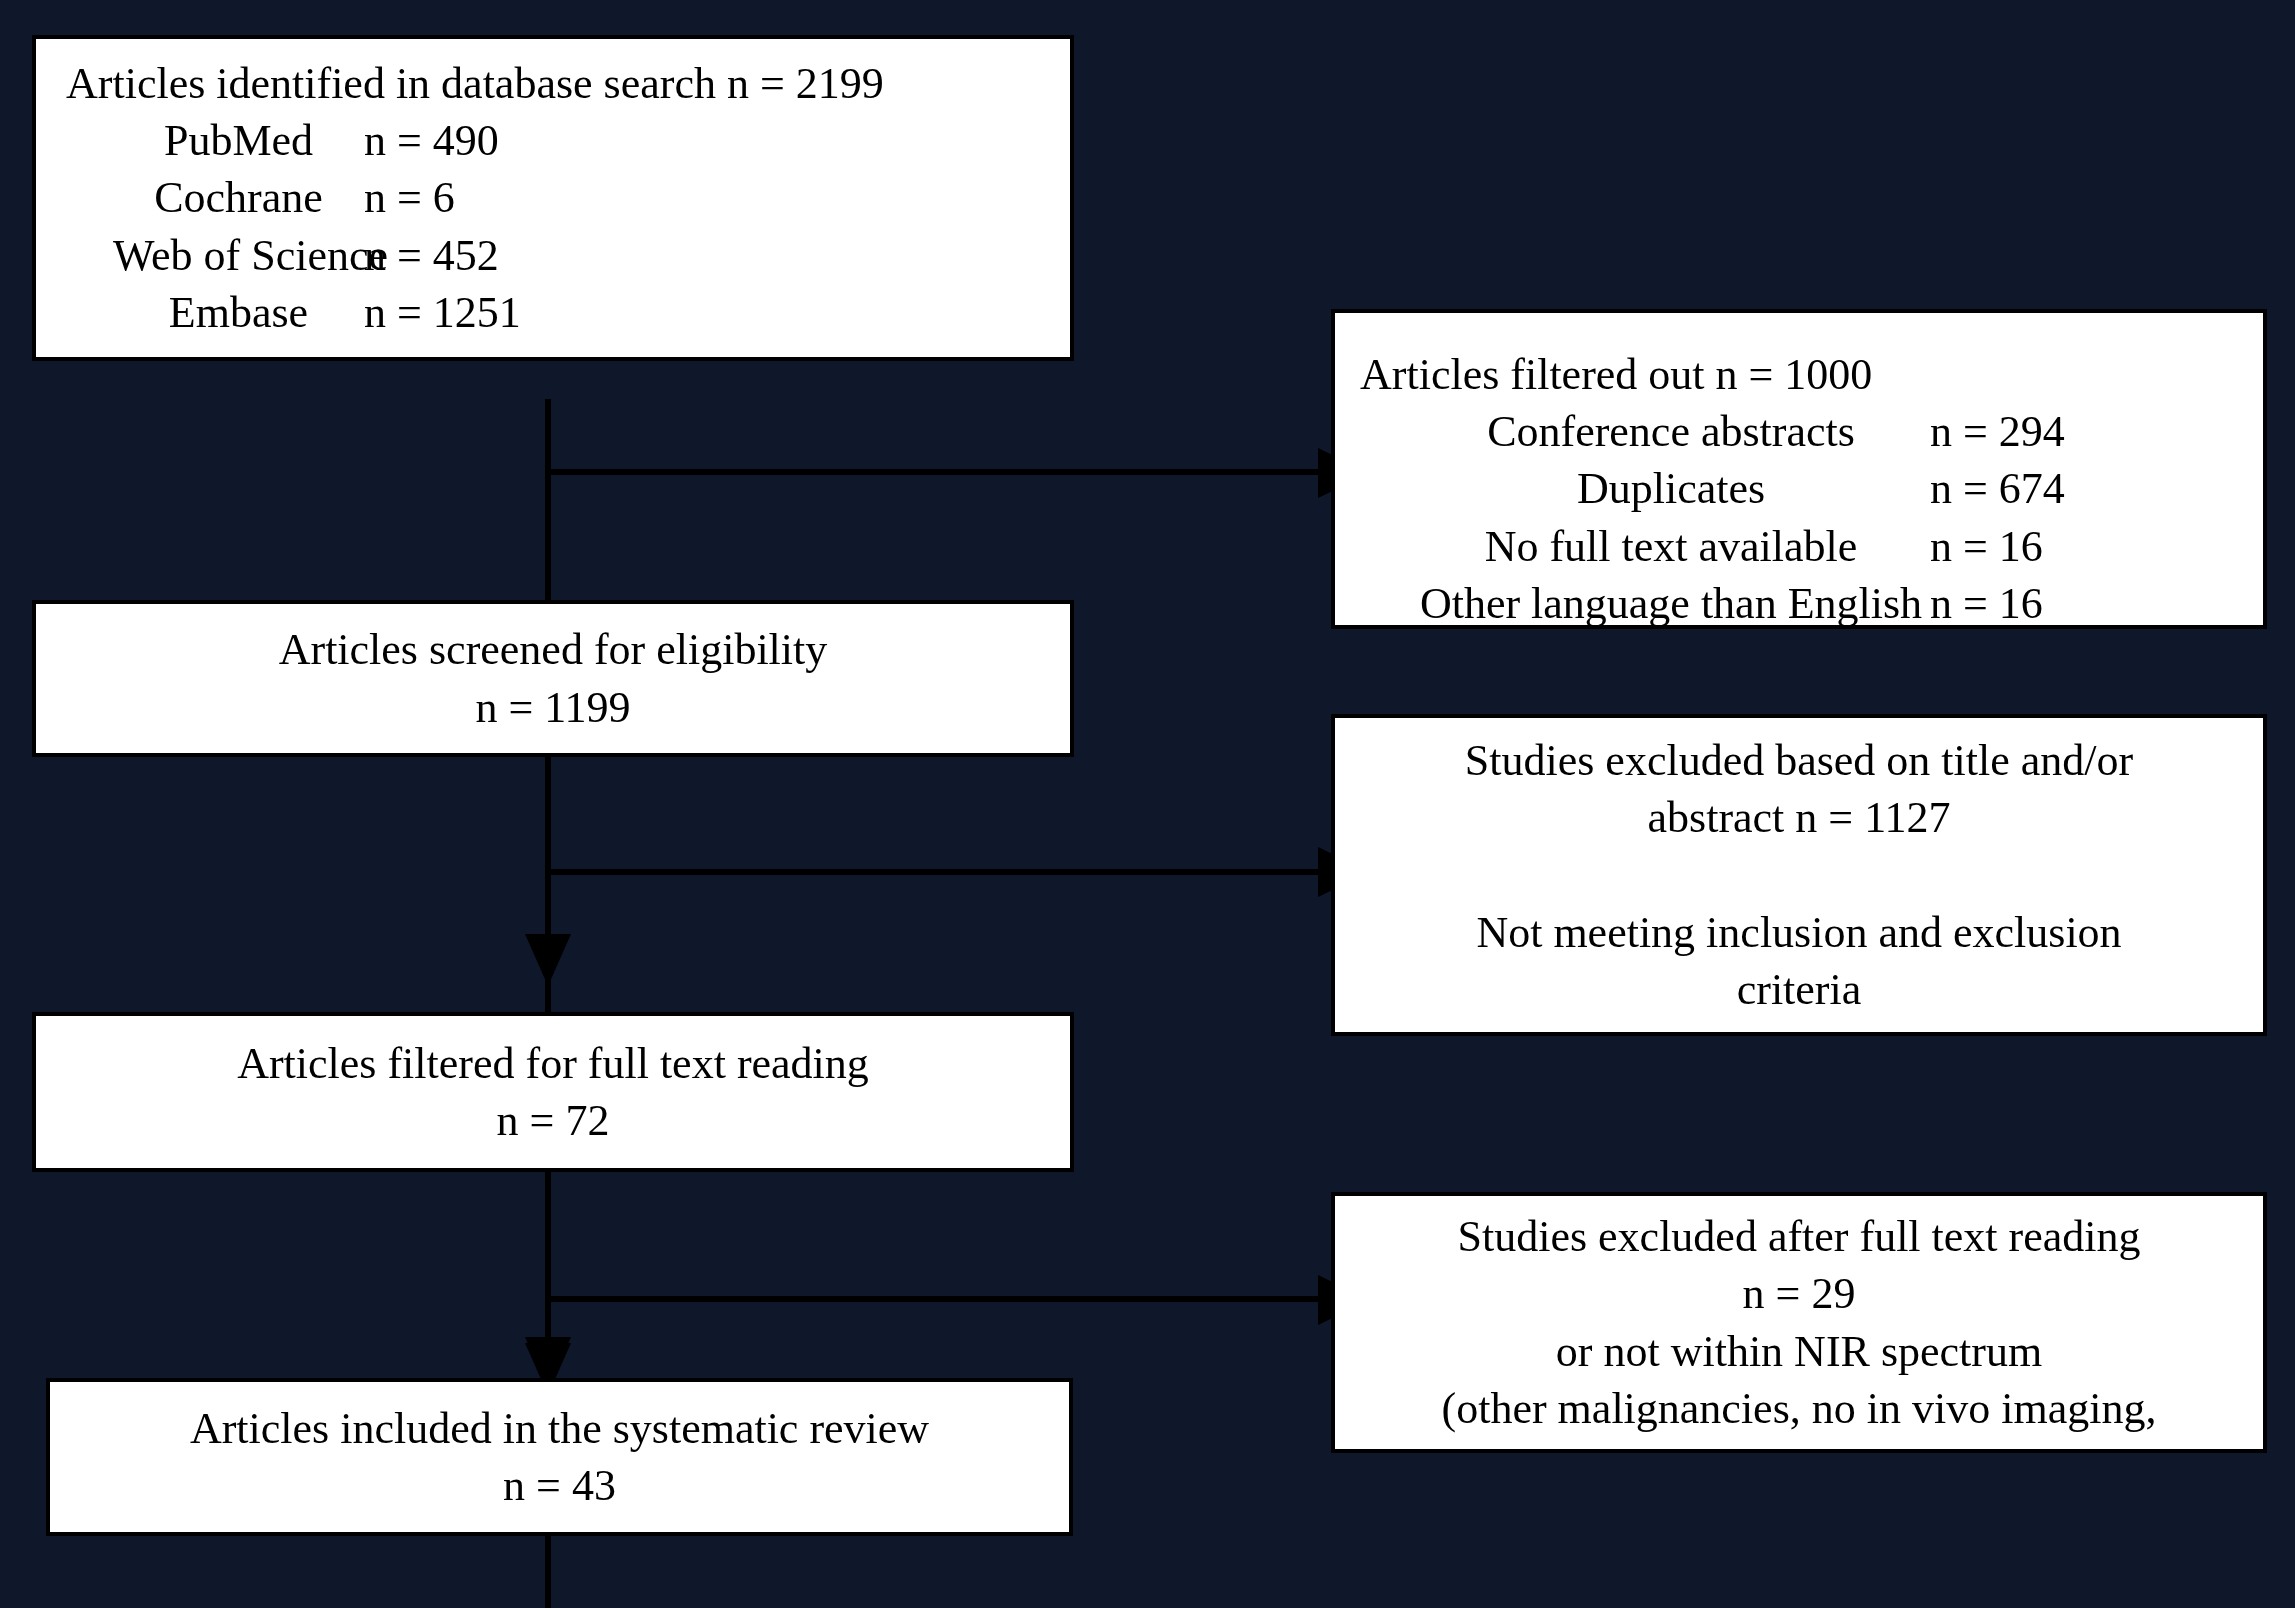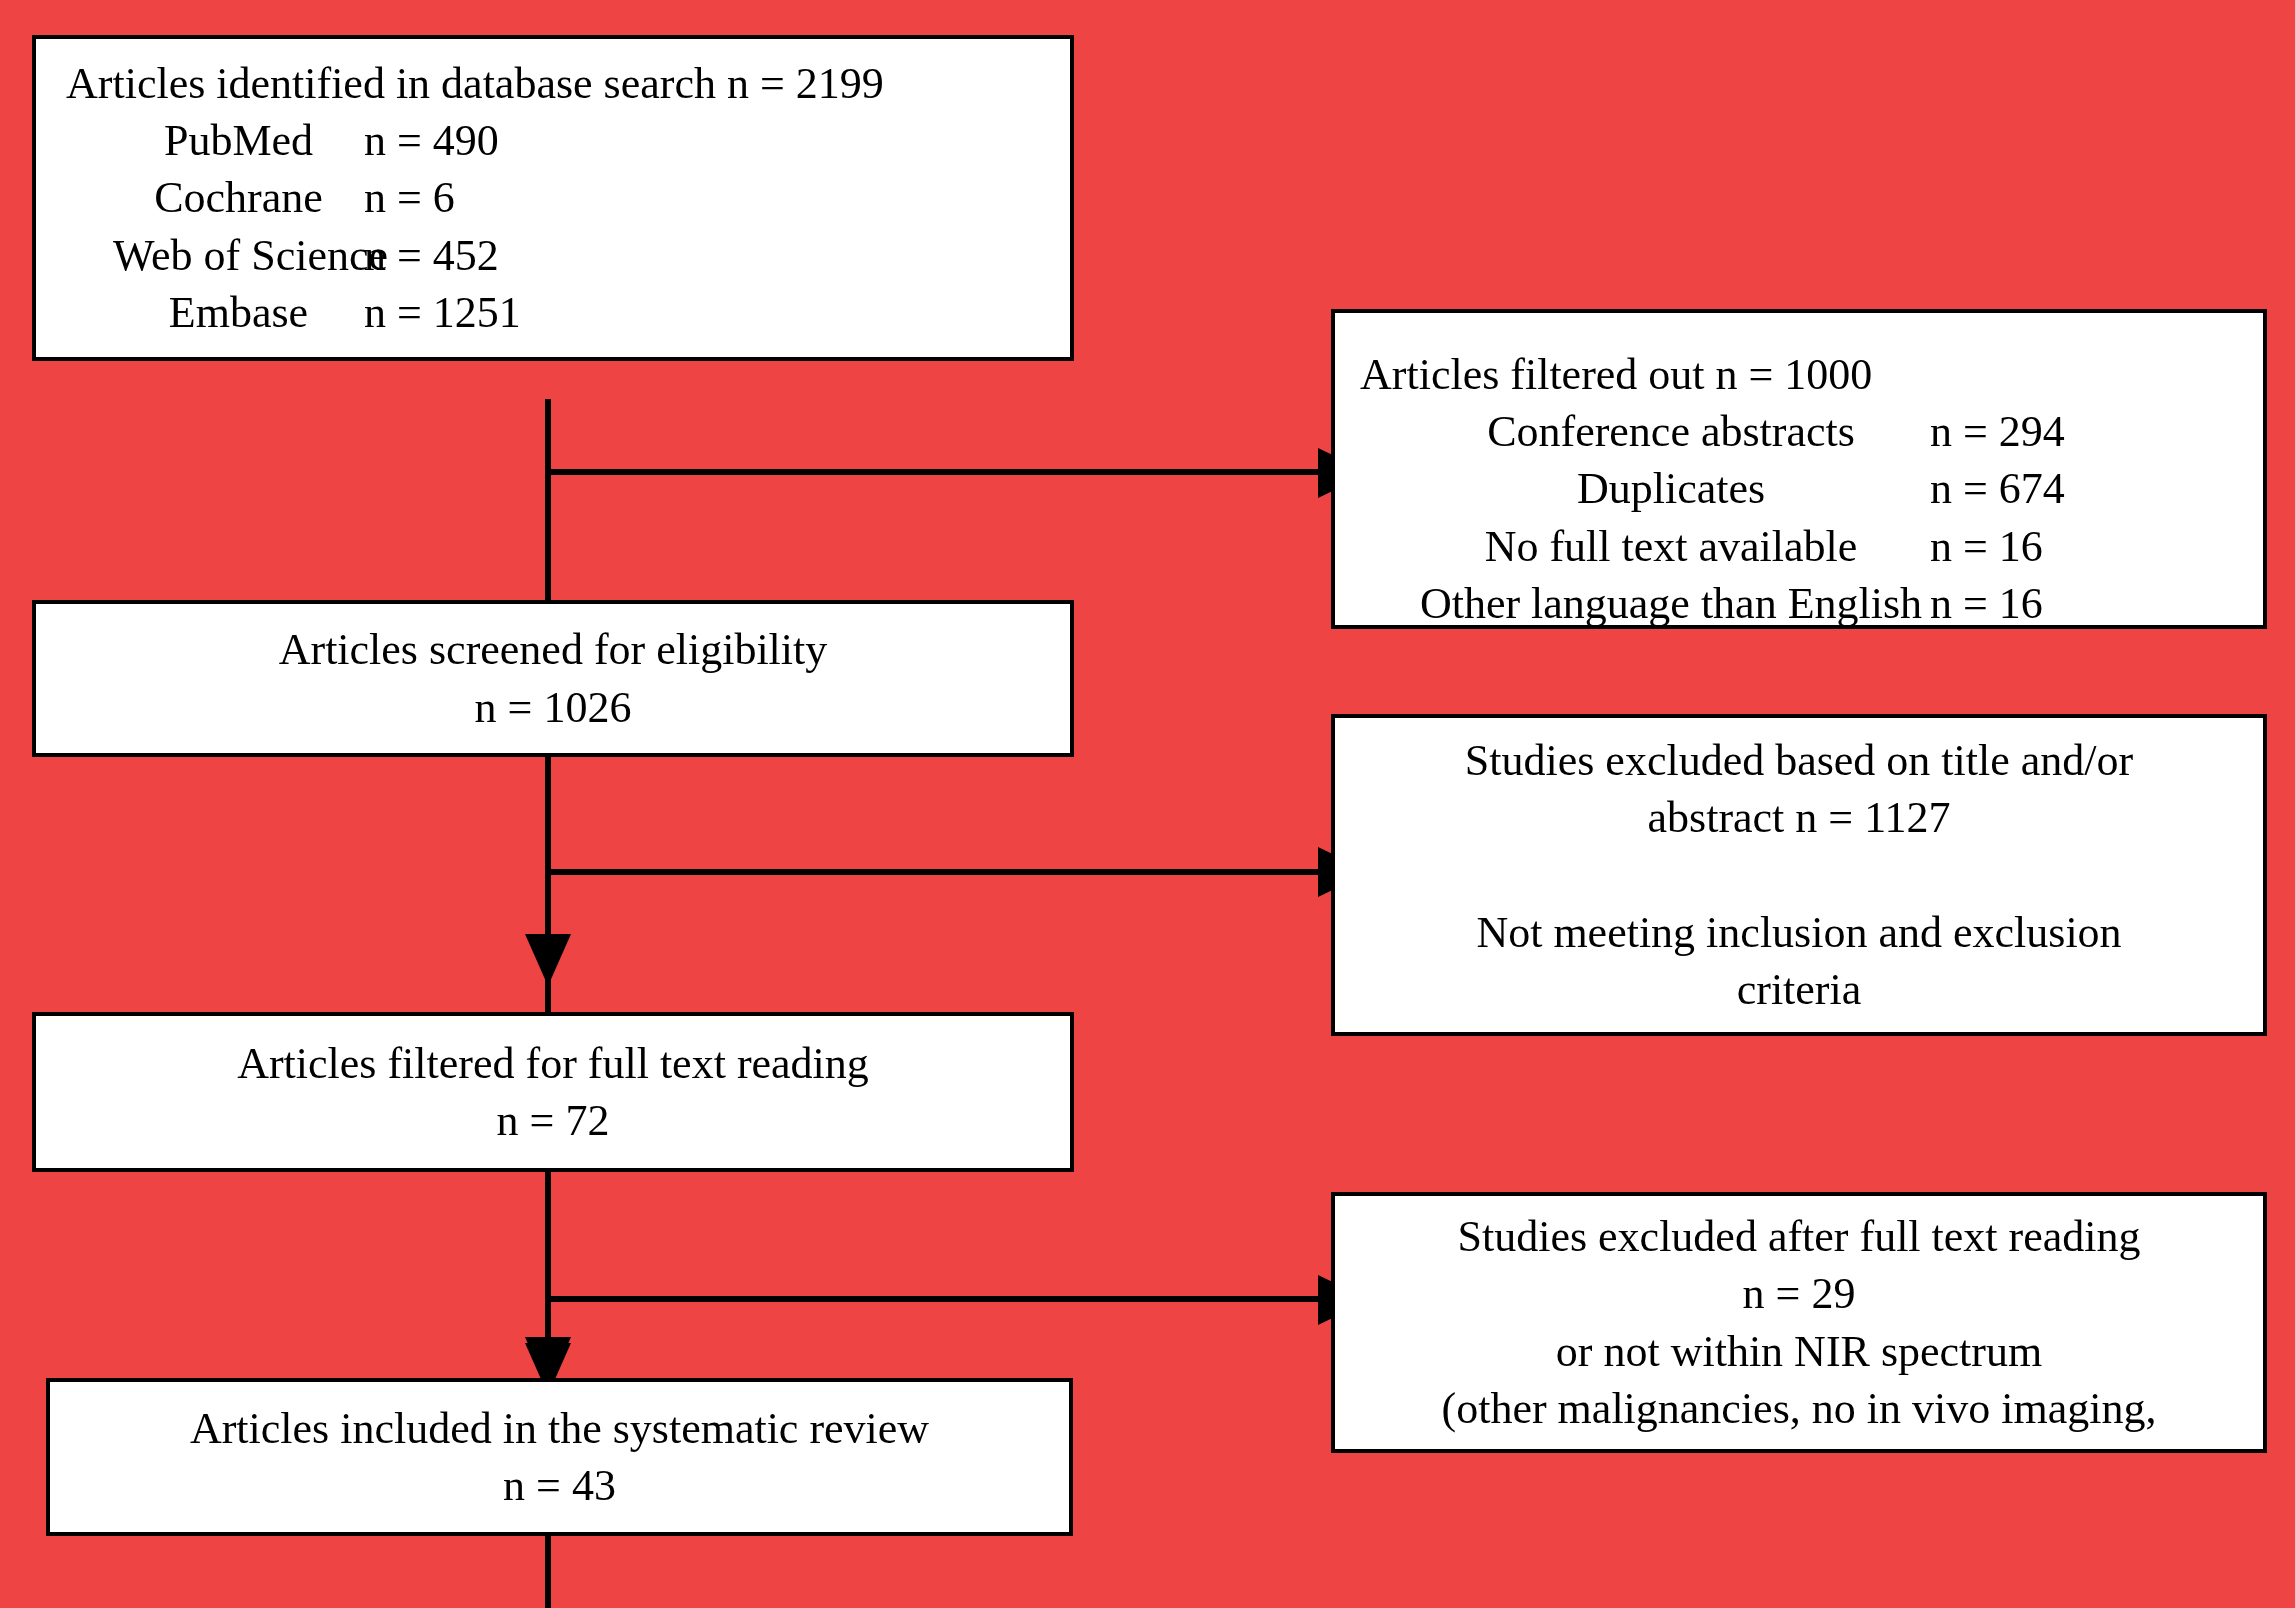--- a/index.html
+++ b/index.html
@@ -5,21 +5,21 @@
 <style>
   html, body {
     margin: 0;
     padding: 0;
     background: #ffffff;
   }
   #canvas {
     position: relative;
     width: 2295px;
     height: 1609px;
-    background: #ef4444;
+    background: #0f172a;
     font-family: "Liberation Serif", "DejaVu Serif", serif;
     color: #000000;
     overflow: hidden;
   }
 
   
   .node {
     position: absolute;
     box-sizing: border-box;
     border: 4.2px solid #000000;
@@ -135,21 +135,21 @@
       </div>
       <div class="kv">
         <span class="k">Other language than English</span>
         <span class="v">n = 16</span>
       </div>
     </div>
   </div>
 
   <div class="node center" style="left:32px; top:600px; width:1042px; height:157px;">
     <div class="line ctr">Articles screened for eligibility</div>
-    <div class="line ctr">n = 1026</div>
+    <div class="line ctr">n = 1199</div>
   </div>
 
   <div class="vline" style="left:545px; top:812px; height:526px;"></div>
   <div class="hline" style="left:545px; top:869px; width:775px;"></div>
   <div class="arrow-right" style="left:1318px; top:847px;"></div>
   <div class="arrow-down" style="left:525px; top:1337px;"></div>
 
   <div class="node center" style="left:1331px; top:714px; width:936px; height:322px;">
     <div class="line ctr">Studies excluded based on title and/or</div>
     <div class="line ctr">abstract n = 1127</div>

